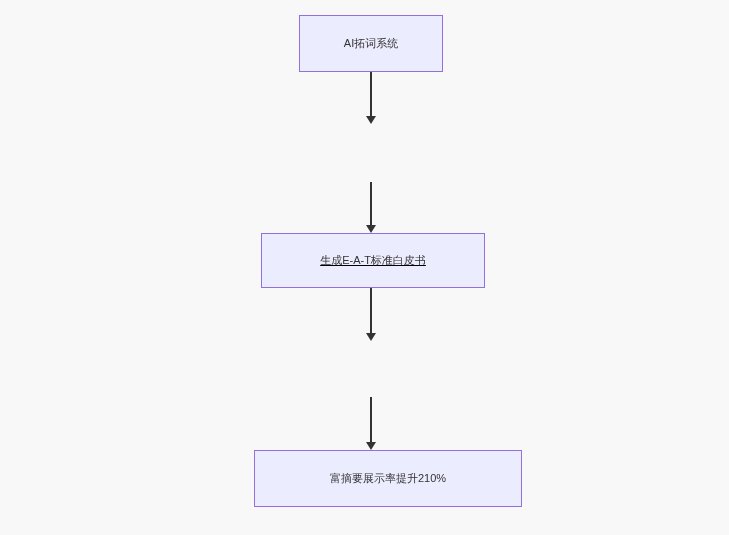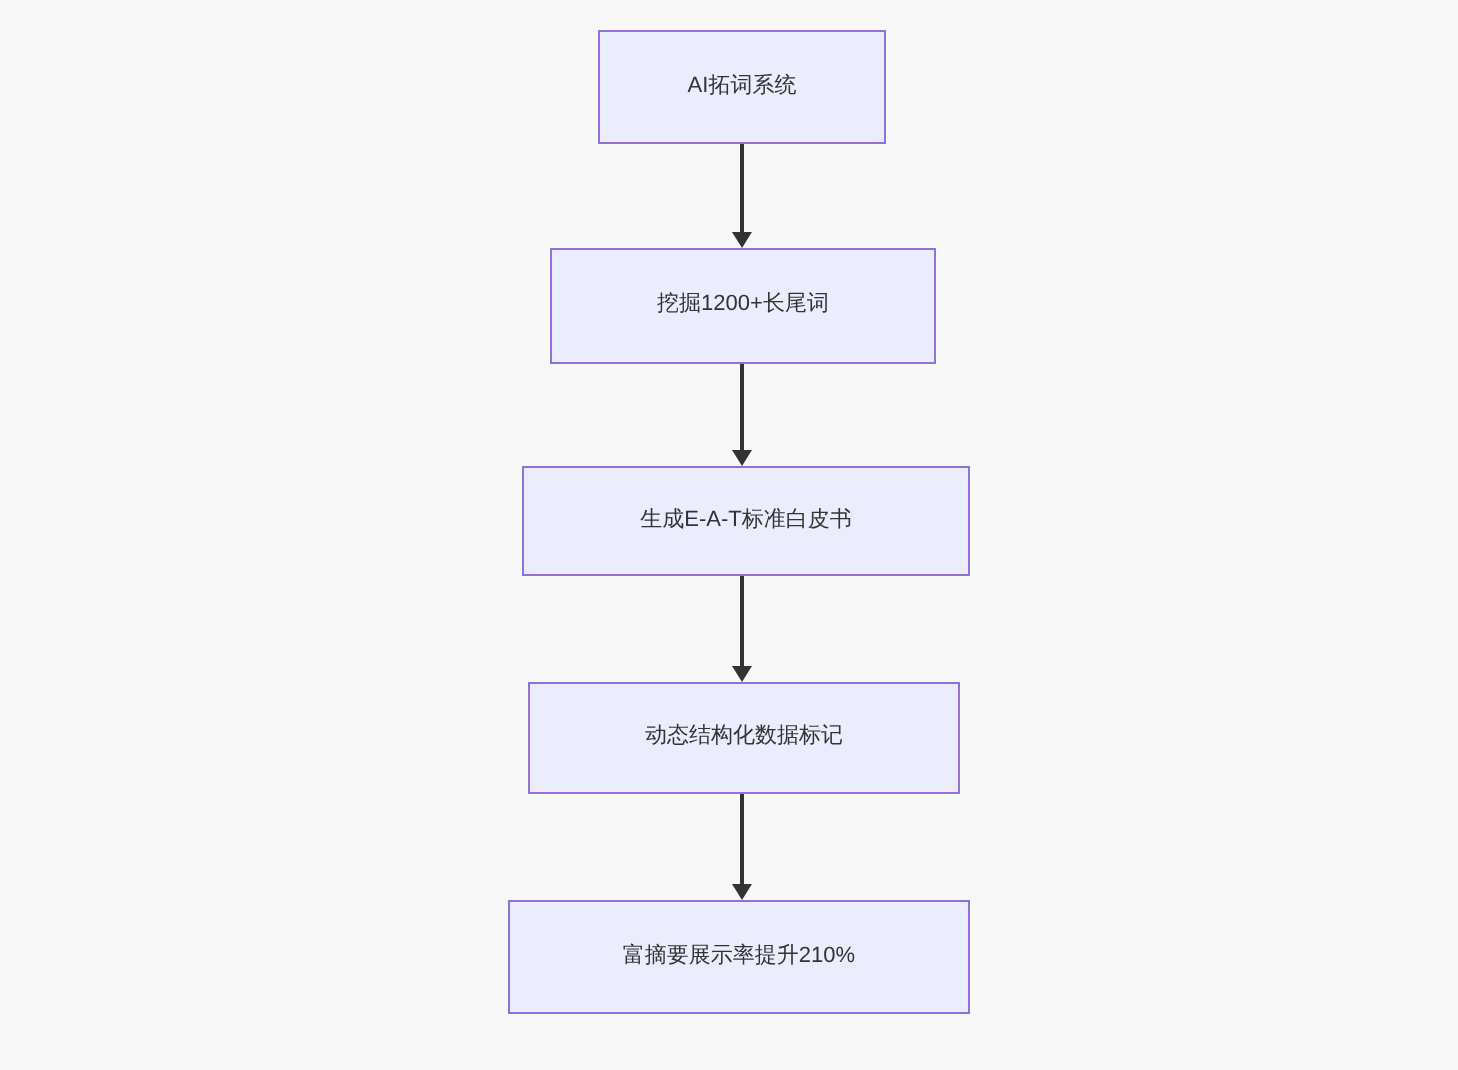--- a/index.html
+++ b/index.html
@@ -26,23 +26,23 @@
   }
   .node-label{
     color:var(--text-color);
     font-size:11px;
     line-height:1.2;
     white-space:nowrap;
     text-align:center;
   }
   .n1{left:299px;top:15px;width:144px;height:57px;}
   .n2{left:275px;top:124px;width:193px;height:58px;}
-  .n3{left:261px;top:233px;width:224px;height:55px;}
+  .n3{left:261px;top:233px;width:224px;height:55px;text-decoration:underline;}
   .n4{left:264px;top:341px;width:216px;height:56px;}
-  .n5{left:254px;top:450px;width:231px;height:57px;}
+  .n5{left:254px;top:450px;width:268px;height:57px;}
   .edge{
     position:absolute;
     left:366px;width:10px;
     display:flex;flex-direction:column;align-items:center;
   }
   .e1{top:72px;height:52px;}
   .e2{top:182px;height:51px;}
   .e3{top:288px;height:53px;}
   .e4{top:397px;height:53px;}
   .edge-line{width:2px;flex:1;background:var(--arrow-color);}
@@ -60,41 +60,35 @@
 
   <div class="node n1">
     <span class="node-label">AI拓词系统</span>
   </div>
 
   <div class="edge e1">
     <div class="edge-line"></div>
     <div class="edge-arrowhead"></div>
   </div>
 
-  <div class="node n2">
-    <span class="node-label">挖掘1200+长尾词</span>
-  </div>
 
   <div class="edge e2">
     <div class="edge-line"></div>
     <div class="edge-arrowhead"></div>
   </div>
 
   <div class="node n3">
     <span class="node-label">生成E-A-T标准白皮书</span>
   </div>
 
   <div class="edge e3">
     <div class="edge-line"></div>
     <div class="edge-arrowhead"></div>
   </div>
 
-  <div class="node n4">
-    <span class="node-label">动态结构化数据标记</span>
-  </div>
 
   <div class="edge e4">
     <div class="edge-line"></div>
     <div class="edge-arrowhead"></div>
   </div>
 
   <div class="node n5">
     <span class="node-label">富摘要展示率提升210%</span>
   </div>
 

